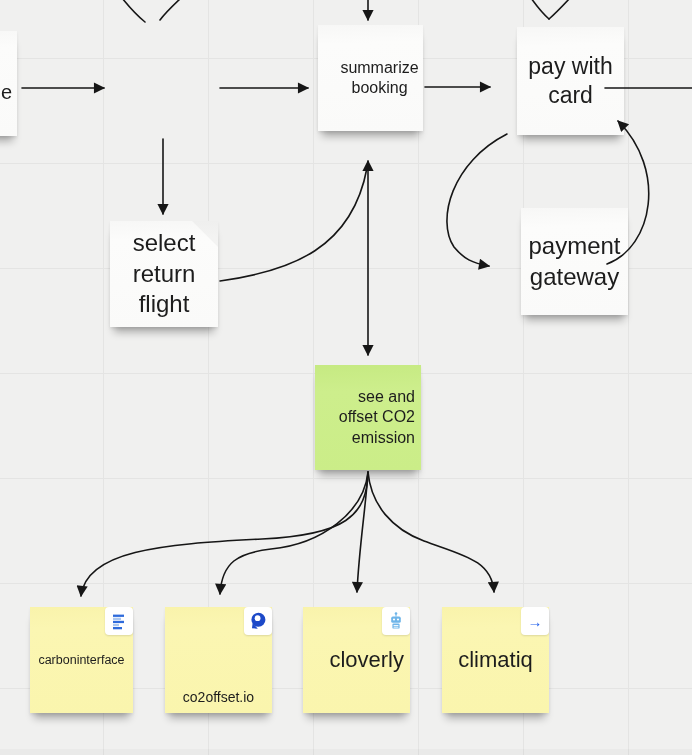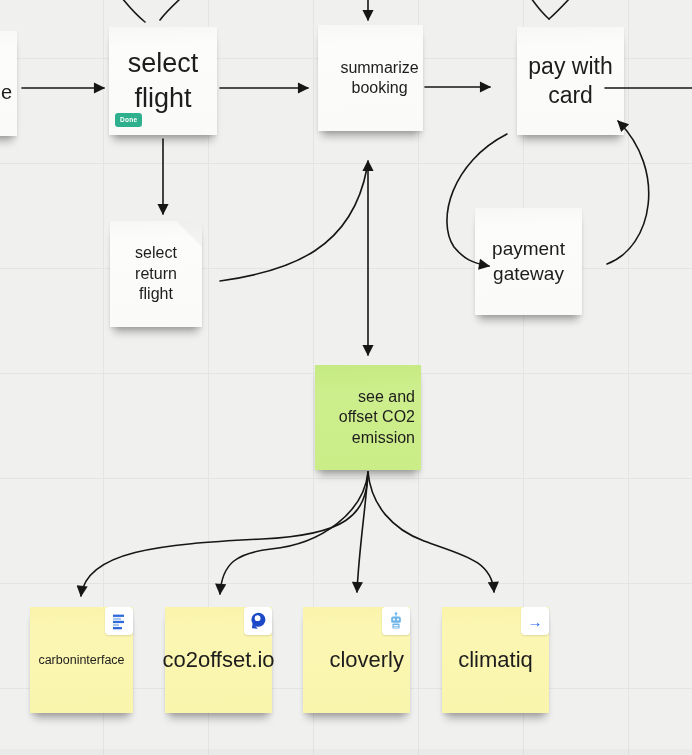--- a/index.html
+++ b/index.html
@@ -53,60 +53,56 @@
 </style>
 </head>
 <body>
 
 <div id="board">
 
   <div class="note white" style="left:-91px;top:31px;width:108px;height:105px;font-size:20px;justify-content:flex-end;padding-right:5px;padding-top:24px;">
     <span>e</span>
   </div>
 
-  <div class="note white" style="left:109px;top:27px;width:108px;height:108px;font-size:27px;">
-    <span>select flight</span>
-    <span class="badge">Done</span>
-  </div>
 
   <div class="note white" style="left:318px;top:25px;width:105px;height:106px;font-size:16px;padding-left:24px;">
     <span>summarize booking</span>
   </div>
 
   <div class="note white" style="left:497px;top:27px;width:107px;height:108px;font-size:23px;margin-left:20px;">
     <span>pay with card</span>
   </div>
 
-  <div class="note white" style="left:110px;top:221px;width:92px;height:106px;font-size:16px;">
+  <div class="note white" style="left:110px;top:221px;width:108px;height:106px;font-size:24px;">
     <span class="fold"></span>
     <span>select return flight</span>
   </div>
 
-  <div class="note white" style="left:475px;top:208px;width:107px;height:107px;font-size:19px;">
+  <div class="note white" style="left:521px;top:208px;width:107px;height:107px;font-size:24px;">
     <span>payment gateway</span>
   </div>
 
   <div class="note green" style="left:315px;top:365px;width:106px;height:105px;font-size:16px;">
     <span>see and offset CO2 emission</span>
   </div>
 
   <div class="note yellow" style="left:30px;top:607px;width:103px;height:106px;font-size:12.5px;">
     <span>carboninterface</span>
     <span class="icon-box">
       <svg width="18" height="18" viewBox="0 0 18 18">
         <rect x="3" y="2.6" width="11" height="2.3" fill="#2f6bdb"></rect>
         <rect x="3" y="5.7" width="8" height="2.3" fill="#abc7f0"></rect>
         <rect x="3" y="8.8" width="11" height="2.3" fill="#2f6bdb"></rect>
         <rect x="3" y="11.9" width="6" height="2.3" fill="#abc7f0"></rect>
         <rect x="3" y="15" width="9" height="2.3" fill="#2f6bdb"></rect>
       </svg>
     </span>
   </div>
 
-  <div class="note yellow" style="left:165px;top:607px;width:107px;height:106px;font-size:22px;">
+  <div class="note yellow" style="left:165px;top:607px;width:107px;height:106px;font-size:14px;align-items:flex-end;">
     <span>co2offset.io</span>
     <span class="icon-box">
       <svg width="18" height="18" viewBox="0 0 18 18">
         <circle cx="9.4" cy="7.8" r="7" fill="#1d49c8"></circle>
         <path d="M3.6,11 L8.8,16.8 L3,16.2 Z" fill="#1d49c8"></path>
         <circle cx="8.6" cy="6.2" r="2.9" fill="#ffffff"></circle>
       </svg>
     </span>
   </div>
 

